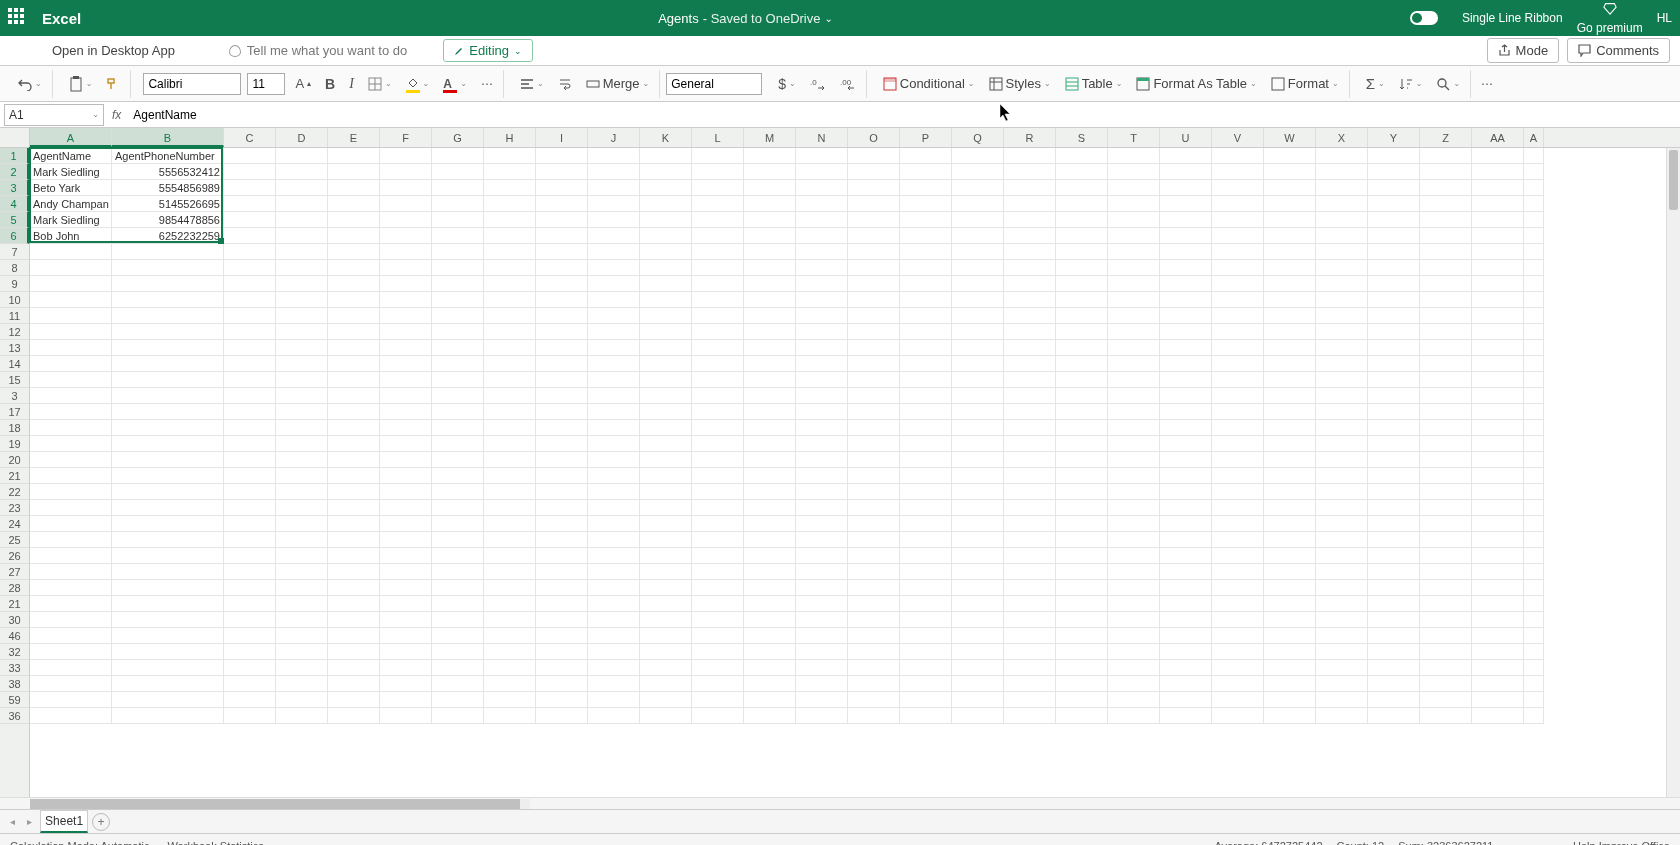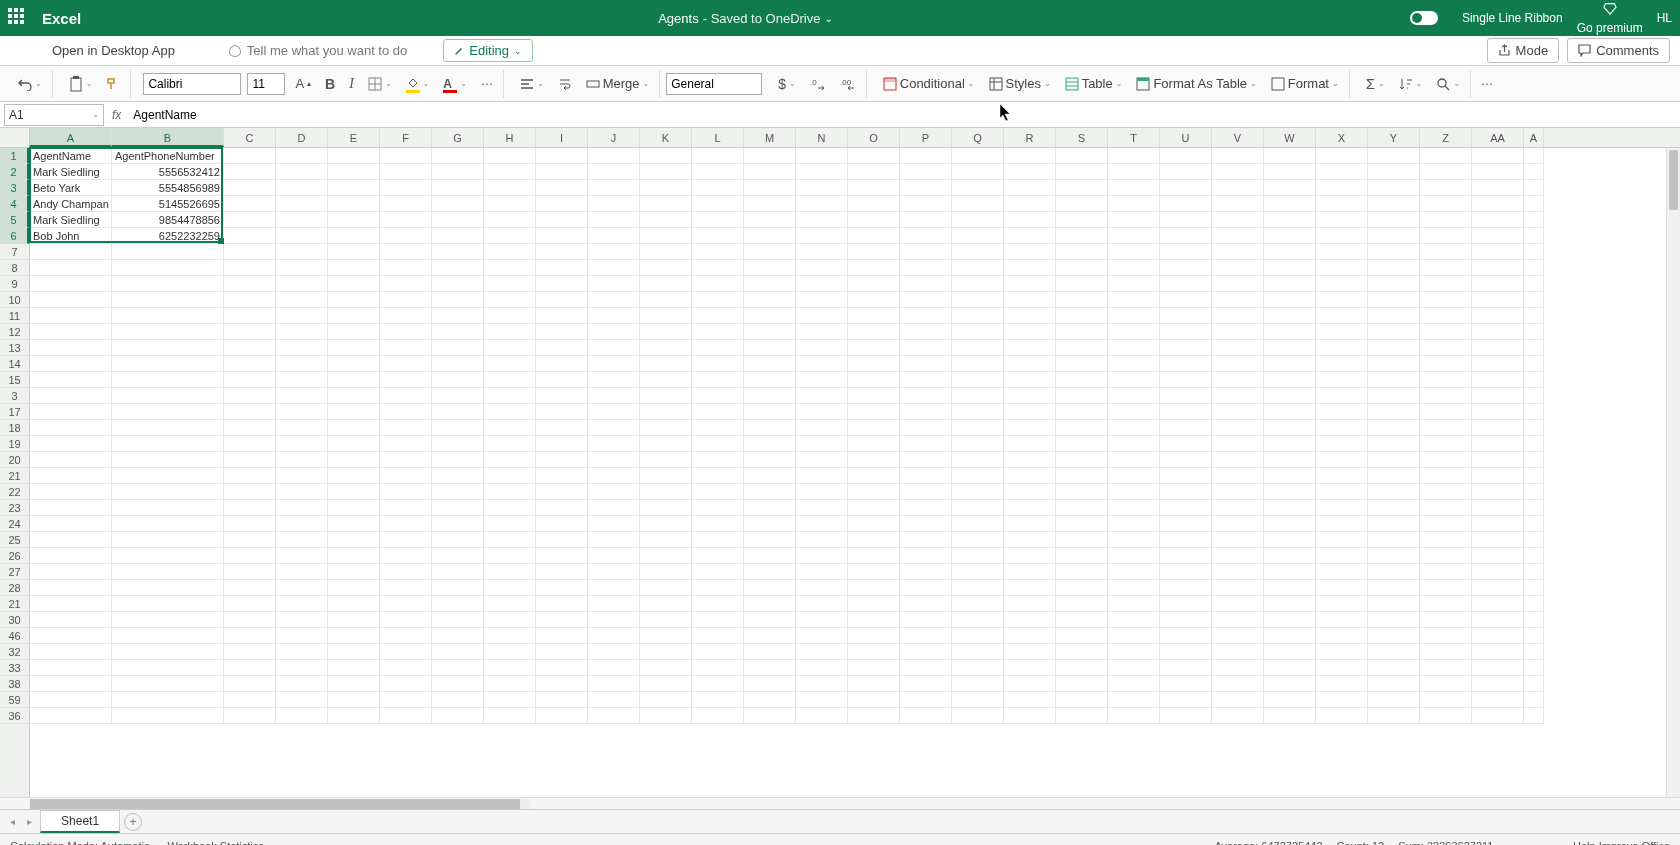--- a/index.html
+++ b/index.html
@@ -74,21 +74,21 @@
 .vscroll .thumb { position:absolute; top:2px; left:2px; right:2px; height:60px; background:#c0c0c0; border-radius:2px; }
 
 
 .hscroll-row { height:12px; display:flex; align-items:center; border-top:1px solid #ddd; background:#f5f5f5; }
 .hscroll-track { margin-left:30px; flex:0 0 500px; height:10px; background:#eee; position:relative; }
 .hscroll-track .thumb { position:absolute; left:0; top:0; bottom:0; width:490px; background:#c0c0c0; }
 
 
 .sheet-tabs { height:24px; display:flex; align-items:center; border-top:1px solid #ccc; background:#f5f5f5; padding:0 6px; gap:4px; }
 .nav-arrow { color:#999; font-size:10px; padding:0 4px; cursor:pointer; }
-.sheet-tab { padding:3px 20px; background:#fff; border:1px solid #ccc; border-bottom:2px solid #0f7b4e; font-size:12px; cursor:pointer; }
+.sheet-tab { padding:3px 4px; background:#fff; border:1px solid #ccc; border-bottom:2px solid #0f7b4e; font-size:12px; cursor:pointer; }
 .add-sheet { width:18px; height:18px; border:1px solid #bbb; border-radius:50%; text-align:center; line-height:16px; color:#777; cursor:pointer; }
 
 
 .statusbar { height:24px; display:flex; align-items:center; background:#f5f5f5; border-top:1px solid #ccc; padding:0 10px; font-size:11px; color:#555; gap:18px; }
 .status-right { margin-left:auto; display:flex; gap:14px; align-items:center; }
 
 .cursor { position:absolute; width:12px; height:18px; left:1000px; top:104px; pointer-events:none; }
 .cursor svg { width:100%; height:100%; }
 
 svg { display:block; }

